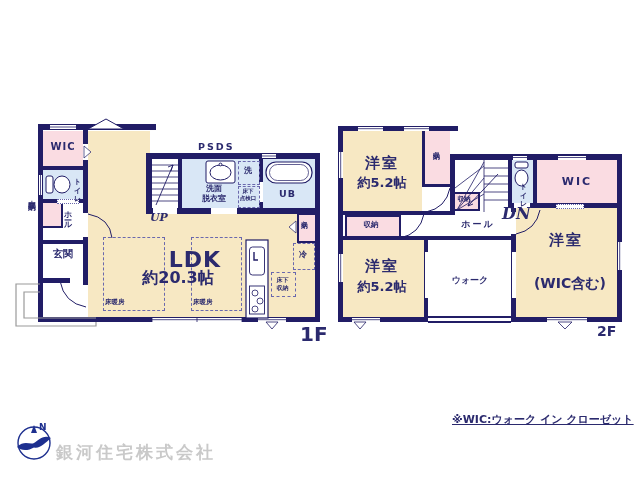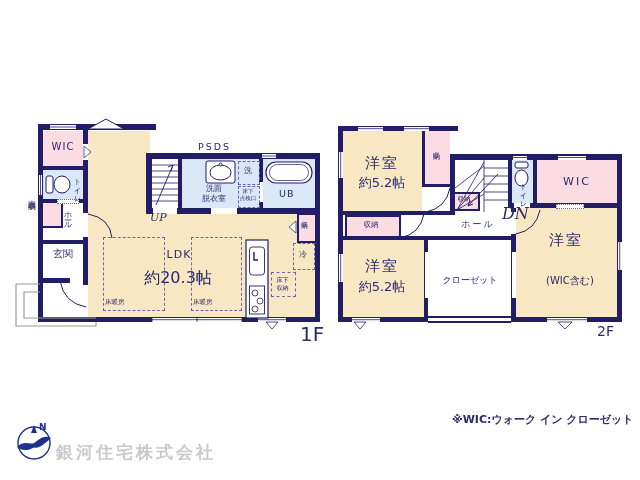--- a/index.html
+++ b/index.html
@@ -8,27 +8,27 @@
   .layer{position:absolute;inset:0;}
   .room{position:absolute;z-index:1;}
   .cream{background:#f7e8c3;}
   .pink{background:#fadce2;}
   .blue{background:#d9e7f6;}
   .white{background:#ffffff;}
   .wall{position:absolute;background:#211d66;z-index:2;}
   .win{position:absolute;background:#ffffff;z-index:3;}
   .dash{position:absolute;border:1px dashed #6a68ad;z-index:5;}
   .dot{position:absolute;background:#fff;border:1px dotted #6a68ad;z-index:4;}
-  .lbl{position:absolute;color:#2b2a6e;font-weight:normal;white-space:nowrap;z-index:6;
+  .lbl{position:absolute;color:#2b2a6e;font-weight:bold;white-space:nowrap;z-index:6;
        line-height:1;}
   .c{text-align:center;}
   .v{writing-mode:vertical-rl;text-orientation:upright;letter-spacing:1px;}
   .serif{font-family:"DejaVu Serif",serif;font-style:italic;}
   svg.gfx{position:absolute;left:0;top:0;z-index:4;pointer-events:none;}
-  .note{position:absolute;color:#2b2a6e;z-index:6;}
+  .note{position:absolute;color:#2b2a6e;z-index:6;text-decoration:underline;}
   .company{position:absolute;color:#c9c9c9;font-weight:bold;letter-spacing:3px;z-index:6;}
 </style>
 </head>
 <body>
 
 <div id="page">
 
   <div class="layer">
 
     <div class="room cream" style="left:88px;top:131px;width:62px;height:186px;"></div>
@@ -77,21 +77,21 @@
     <div class="dash" style="left:238px;top:161px;width:20px;height:22px;"></div>
     <div class="dash" style="left:238px;top:186px;width:20px;height:20px;"></div>
     <div class="dash" style="left:293px;top:243px;width:20px;height:25px;"></div>
     <div class="dash" style="left:271px;top:272px;width:23px;height:23px;"></div>
 
     <div class="lbl c" style="left:43px;top:142px;width:40px;font-size:10px;letter-spacing:1px;">WIC</div>
     <div class="lbl v" style="left:73px;top:173px;font-size:7px;">トイレ</div>
     <div class="lbl v" style="left:28px;top:194px;font-size:7.5px;">土間収納</div>
     <div class="lbl v" style="left:63px;top:205px;font-size:8px;">ホール</div>
     <div class="lbl c" style="left:43px;top:249px;width:40px;font-size:10px;">玄関</div>
-    <div class="lbl c" style="left:139px;top:249px;width:80px;font-size:11px;letter-spacing:1px;">LDK</div>
+    <div class="lbl c" style="left:155px;top:249px;width:80px;font-size:22px;letter-spacing:1px;">LDK</div>
     <div class="lbl c" style="left:138px;top:270px;width:80px;font-size:16px;">約20.3帖</div>
     <div class="lbl" style="left:105px;top:299px;font-size:6.5px;">床暖房</div>
     <div class="lbl" style="left:193px;top:299px;font-size:6.5px;">床暖房</div>
     <div class="lbl" style="left:198px;top:142px;font-size:9.5px;letter-spacing:2px;">PSDS</div>
     <div class="lbl serif" style="left:150px;top:212px;font-size:11px;">UP</div>
     <div class="lbl c" style="left:194px;top:185px;width:40px;font-size:8px;">洗面</div>
     <div class="lbl c" style="left:194px;top:195px;width:40px;font-size:8px;">脱衣室</div>
     <div class="lbl c" style="left:239px;top:167px;width:18px;font-size:8px;">洗</div>
     <div class="lbl c" style="left:238px;top:189px;width:20px;font-size:5.5px;">床下</div>
     <div class="lbl c" style="left:238px;top:196px;width:20px;font-size:5.5px;">点検口</div>
@@ -153,23 +153,23 @@
     <div class="lbl c" style="left:342px;top:176px;width:80px;font-size:13px;">約5.2帖</div>
     <div class="lbl v" style="left:432px;top:146px;font-size:7px;">収納</div>
     <div class="lbl c" style="left:452px;top:196px;width:24px;font-size:6.5px;">収納</div>
     <div class="lbl serif" style="left:502px;top:206px;font-size:16px;">DN</div>
     <div class="lbl c" style="left:448px;top:220px;width:60px;font-size:9px;letter-spacing:2px;">ホール</div>
     <div class="lbl v" style="left:519px;top:178px;font-size:7px;">トイレ</div>
     <div class="lbl c" style="left:537px;top:176px;width:80px;font-size:11px;letter-spacing:2px;">WIC</div>
     <div class="lbl c" style="left:345px;top:221px;width:52px;font-size:7.5px;">収納</div>
     <div class="lbl c" style="left:342px;top:259px;width:80px;font-size:15px;letter-spacing:2px;">洋室</div>
     <div class="lbl c" style="left:342px;top:280px;width:80px;font-size:13px;">約5.2帖</div>
-    <div class="lbl c" style="left:428px;top:276px;width:84px;font-size:9px;">クローゼット</div>
+    <div class="lbl c" style="left:428px;top:276px;width:84px;font-size:9px;">ウォーク</div>
     <div class="lbl c" style="left:516px;top:233px;width:100px;font-size:15px;letter-spacing:2px;">洋室</div>
-    <div class="lbl c" style="left:516px;top:276px;width:108px;font-size:10px;">(WIC含む)</div>
+    <div class="lbl c" style="left:516px;top:276px;width:108px;font-size:14px;">(WIC含む)</div>
     <div class="lbl" style="left:597px;top:324px;font-size:14px;">2F</div>
   </div>
 
   <svg class="gfx" width="640" height="480" viewBox="0 0 640 480">
 
     <path d="M88,129 L106,119 L124,129 Z" fill="#ffffff" stroke="#211d66" stroke-width="1"></path>
 
     <g stroke="#211d66" stroke-width="0.8">
       <path d="M50,127 H76 M40.5,175 V195 M262,156 H276 M152,319.7 H242 M152,318 V322 M197,318 V322 M242,318 V322 M258,319.7 H286 M358,128.7 H383 M404,128.7 H429 M340.7,152 V178 M340.7,254 V282 M352,319.7 H380 M547,319.7 H587 M619.7,242 V270 M558,157.5 H586 M513,157.5 H527"></path>
     </g>

